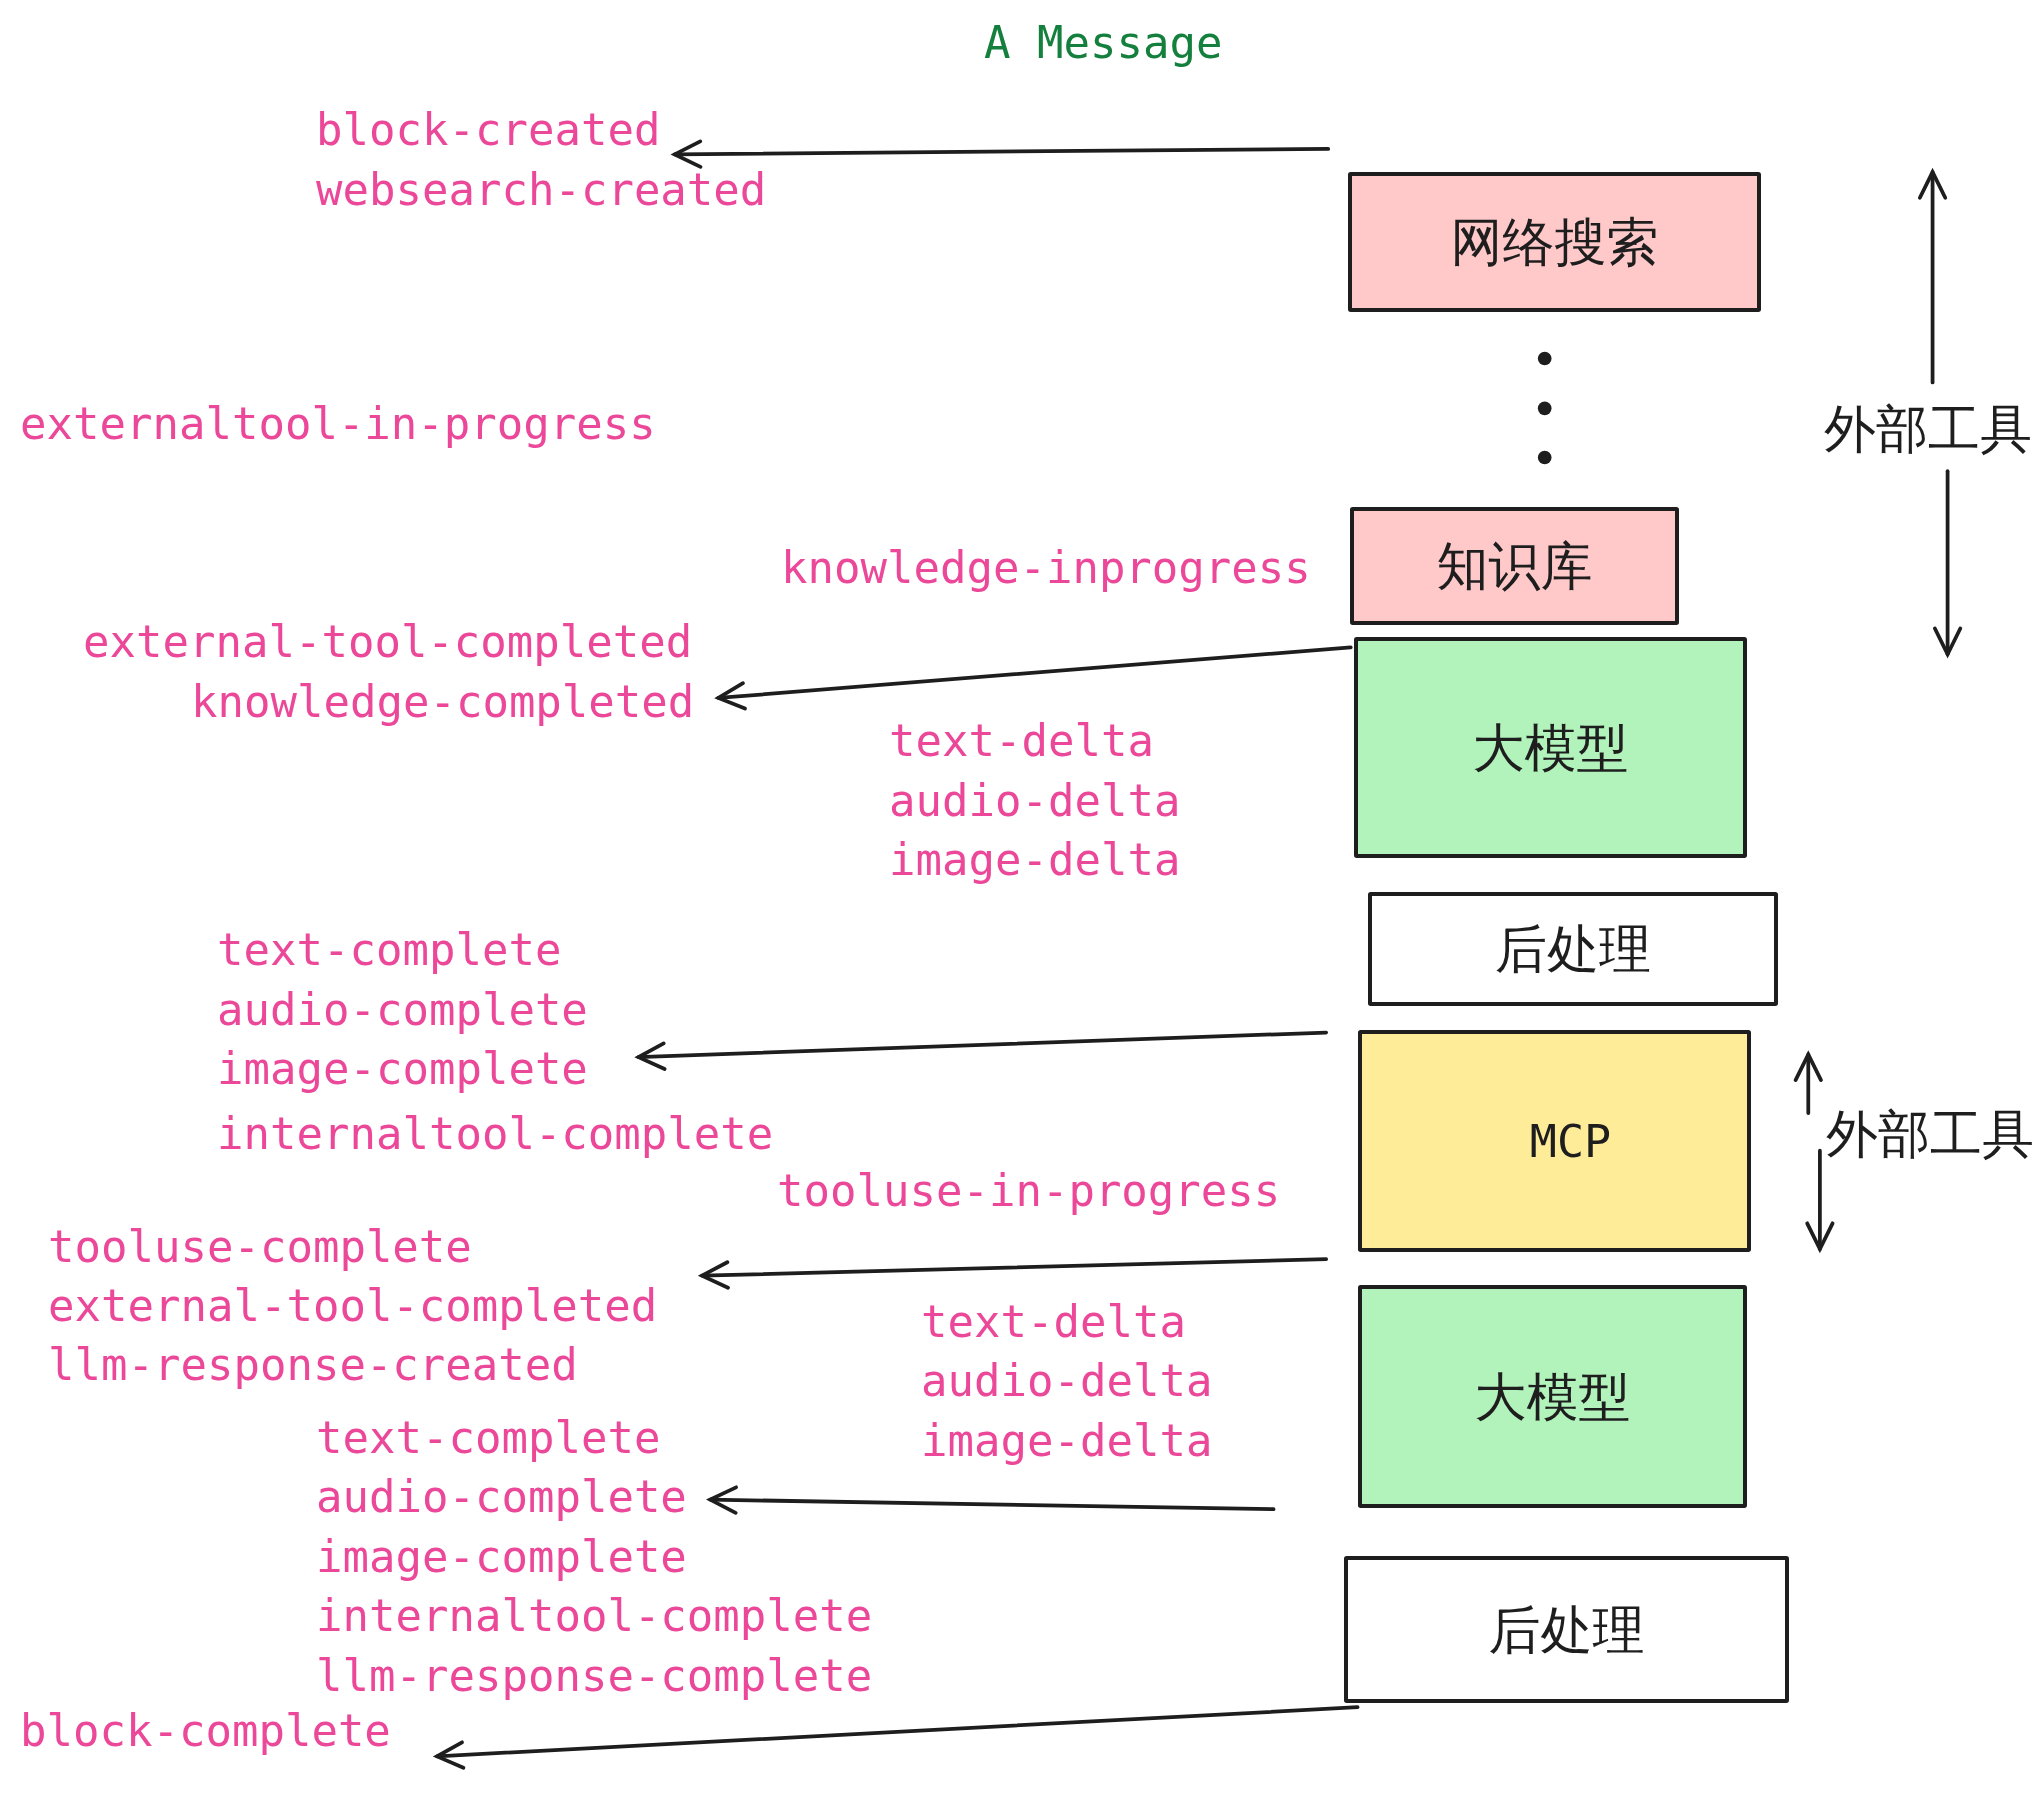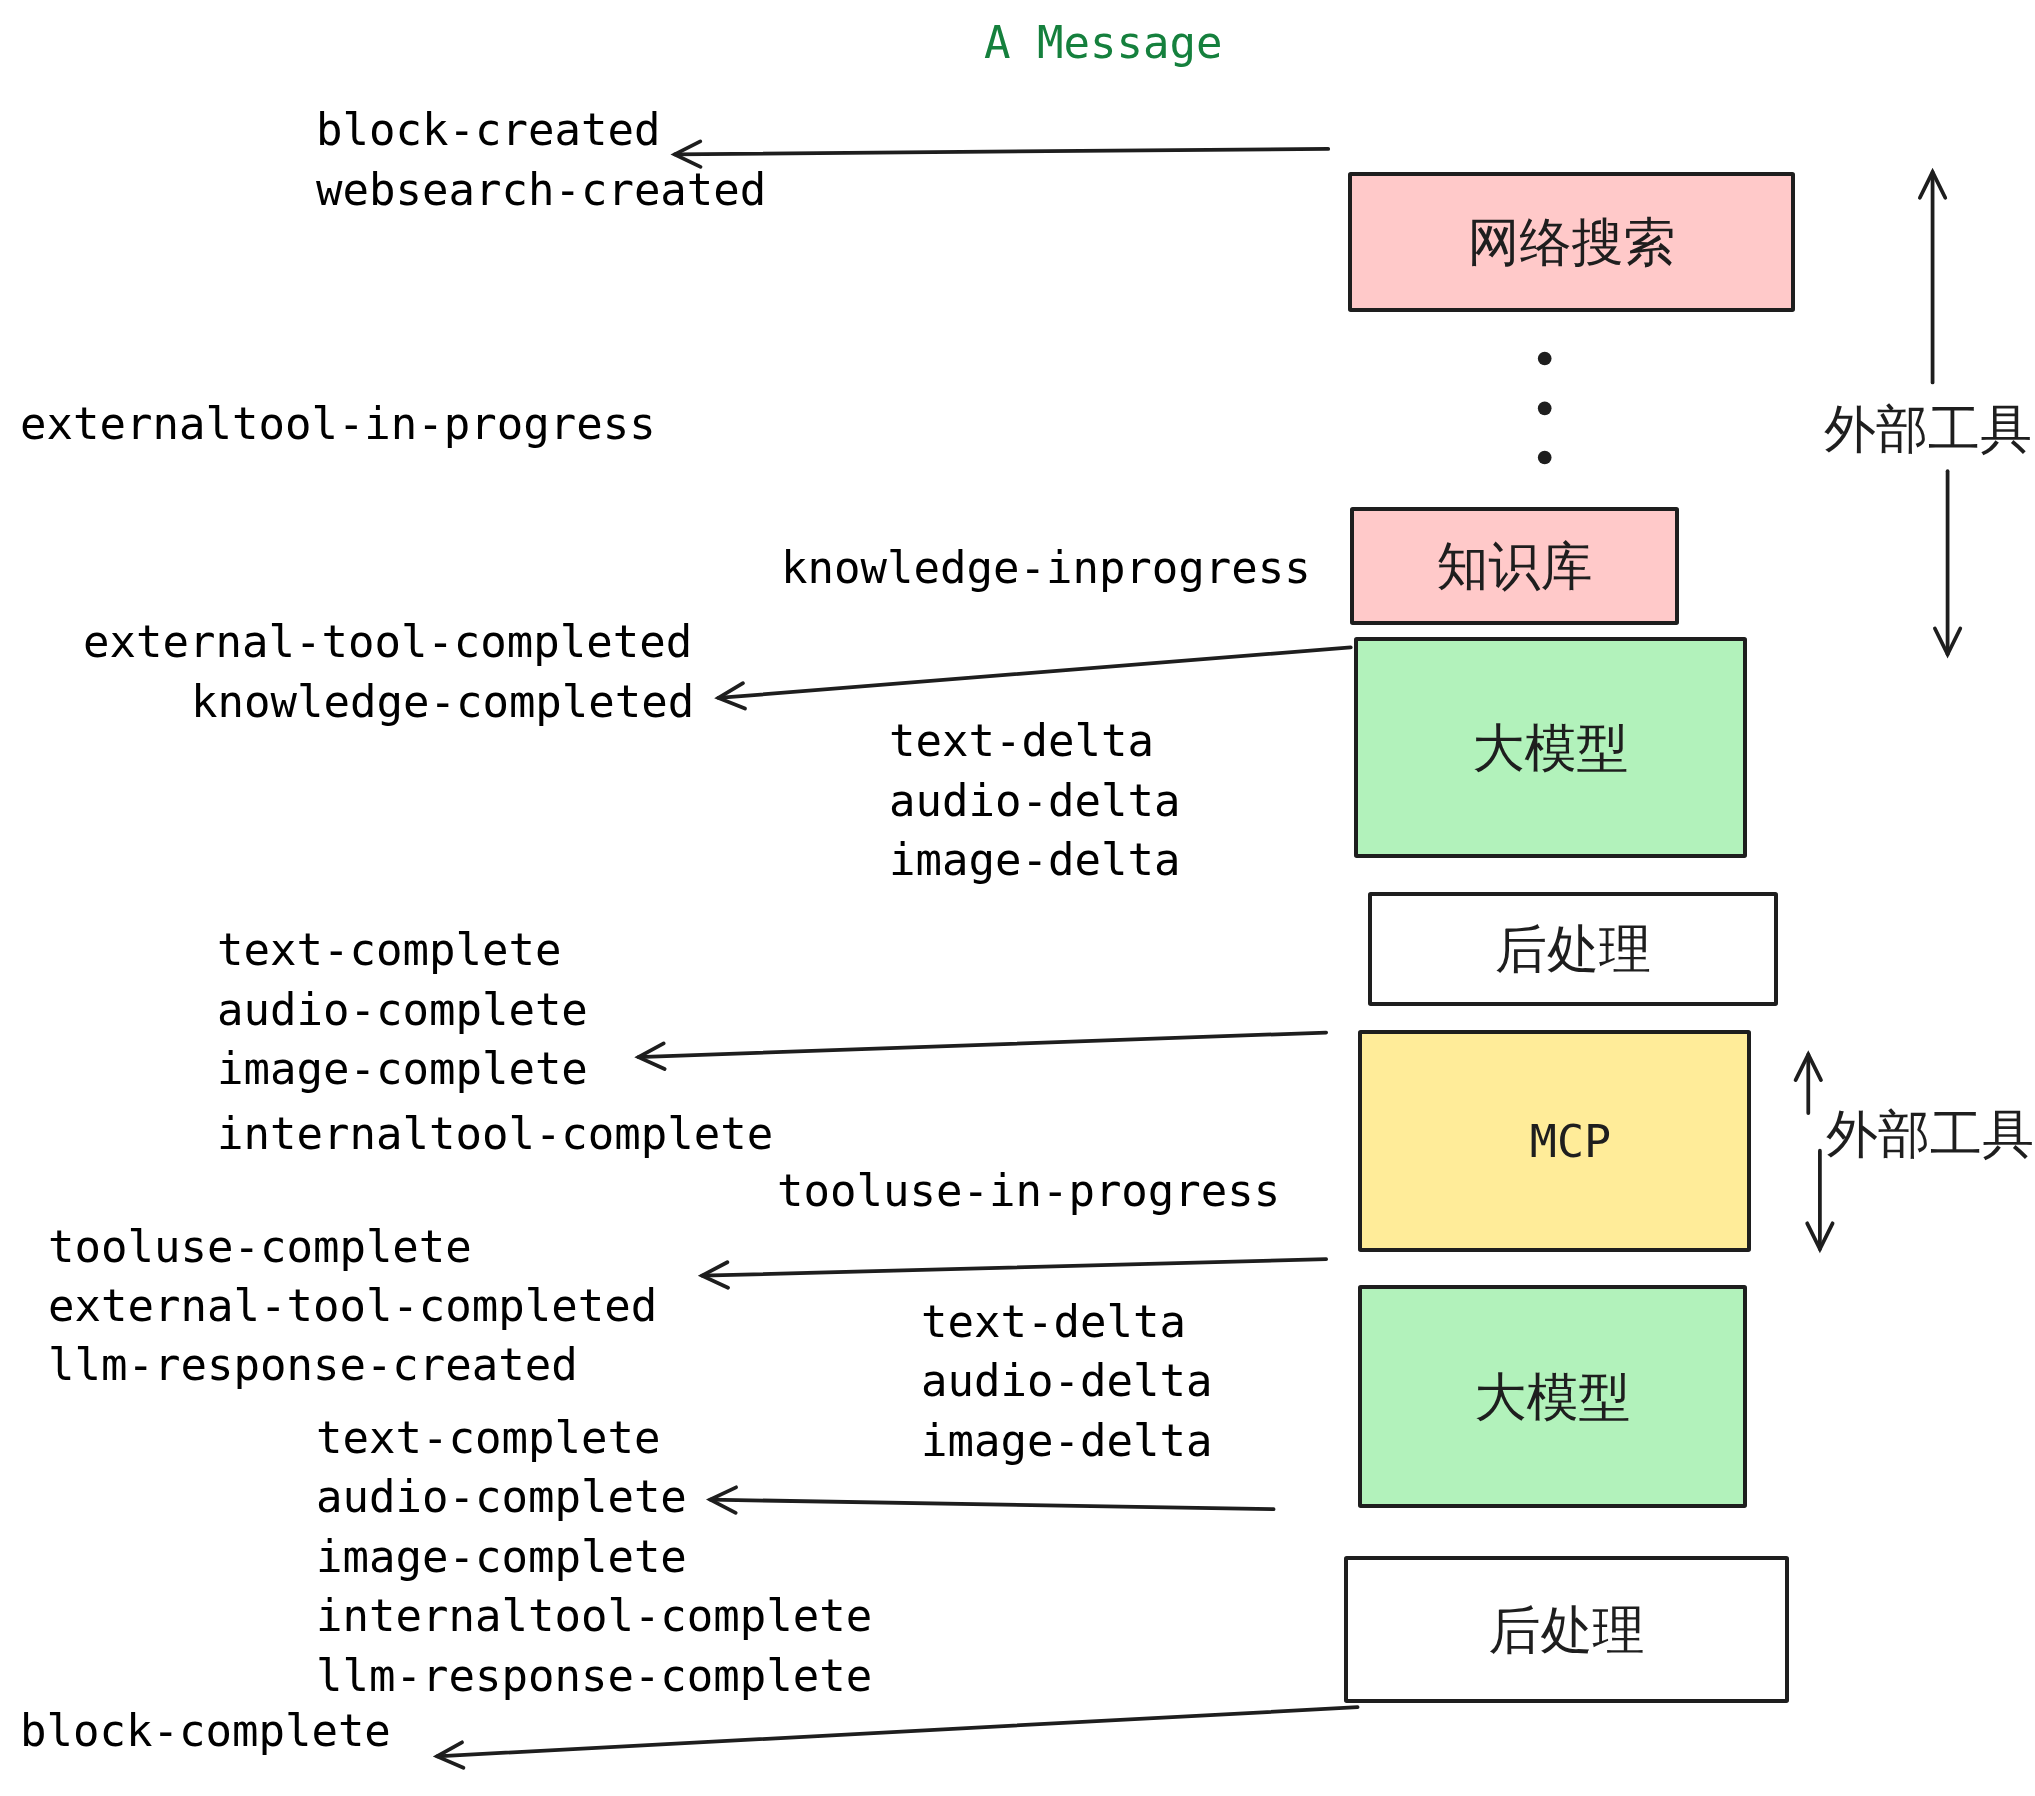--- a/index.html
+++ b/index.html
@@ -1,19 +1,19 @@
 <!DOCTYPE html>
 <html style="font-size:11px"><head>
 <meta charset="utf-8">
 <style>
   html,body{margin:0;padding:0;background:#ffffff;}
   #canvas{position:relative;width:2035px;height:1796px;background:#ffffff;overflow:hidden;
           font-family:"DejaVu Sans",sans-serif;color:#1e1e1e;}
   .ev{position:absolute;font-family:"DejaVu Sans Mono",monospace;font-size:44px;line-height:1;
-      white-space:nowrap;color:#000000;}
+      white-space:nowrap;color:#ec4899;}
   .title{position:absolute;font-family:"DejaVu Sans Mono",monospace;font-size:44px;line-height:1;
       white-space:nowrap;color:#15803d;}
   .box{position:absolute;border:4.1px solid #1e1e1e;border-radius:2.7px;display:flex;
        align-items:center;justify-content:center;box-sizing:border-box;}
   .box .lbl{font-size:52px;line-height:1;white-space:nowrap;color:#1e1e1e;}
   .box .lbl.mono{font-family:"DejaVu Sans Mono",monospace;font-size:45px;margin-left:32px;}
   .side{position:absolute;font-size:52px;line-height:1;white-space:nowrap;color:#1e1e1e;}
   svg{position:absolute;left:0;top:0;}
   line.arrow, path.arrowhead{stroke:#1e1e1e;stroke-width:5.5;fill:none;stroke-linecap:round;}
 </style>
@@ -45,21 +45,21 @@
   <div class="ev" style="left:316px;top:1475px;">audio-complete</div>
   <div class="ev" style="left:316px;top:1535px;">image-complete</div>
   <div class="ev" style="left:316px;top:1594px;">internaltool-complete</div>
   <div class="ev" style="left:316px;top:1654px;">llm-response-complete</div>
   <div class="ev" style="left:20px;top:1709px;">block-complete</div>
 
   <div class="ev" style="left:921px;top:1300px;">text-delta</div>
   <div class="ev" style="left:921px;top:1359px;">audio-delta</div>
   <div class="ev" style="left:921px;top:1419px;">image-delta</div>
 
-  <div class="box" style="left: 1348px; top: 172px; width: 447px; height: 140px; background: rgb(255, 201, 201);">
+  <div class="box" style="left: 1348px; top: 172px; width: 413px; height: 140px; background: rgb(255, 201, 201);">
     <span class="lbl">网络搜索</span>
   </div>
   <div class="box" style="left: 1350px; top: 507px; width: 329px; height: 118px; background: rgb(255, 201, 201);">
     <span class="lbl">知识库</span>
   </div>
   <div class="box" style="left: 1354px; top: 637px; width: 393px; height: 221px; background: rgb(178, 242, 187);">
     <span class="lbl">大模型</span>
   </div>
   <div class="box" style="left: 1368px; top: 892px; width: 410px; height: 114px; background: rgb(255, 255, 255);">
     <span class="lbl">后处理</span>

